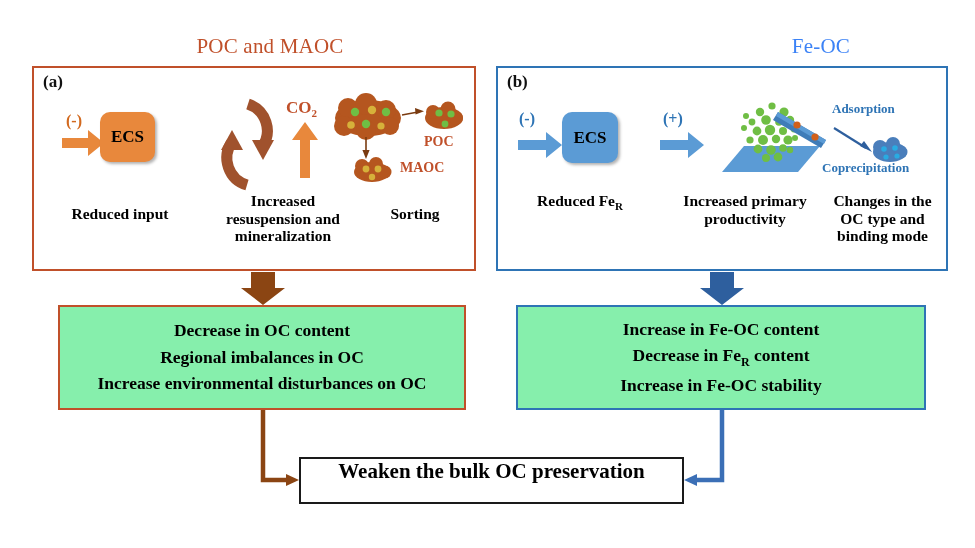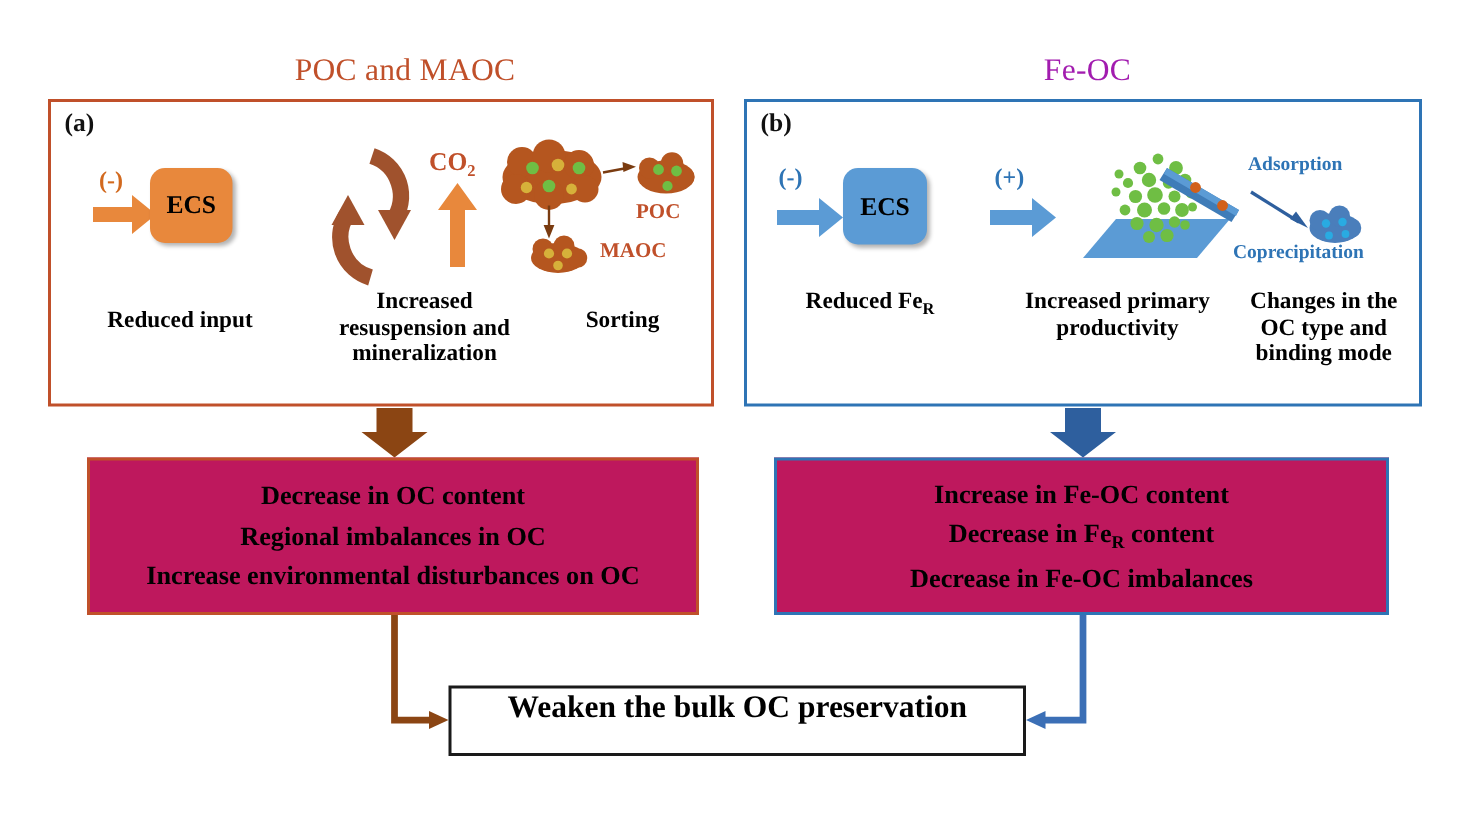--- a/index.html
+++ b/index.html
@@ -18,21 +18,21 @@
   
   .panel-title {
     position: absolute;
     font-weight: normal;
     font-size: 21px;
     letter-spacing: .2px;
     white-space: nowrap;
     text-align: center;
   }
   #title-left  { left: 130px; top: 34px; width: 280px; color: #C0502A; }
-  #title-right { left: 600px; top: 34px; width: 250px; color: #a21caf; }
+  #title-right { left: 600px; top: 34px; width: 250px; color: #3b82f6; text-align: right; }
 
   
   .panel {
     position: absolute;
     background: #fff;
     box-sizing: border-box;
   }
   #panel-a { left: 32px;  top: 66px; width: 444px; height: 205px; border: 2.5px solid #C0502A; }
   #panel-b { left: 496px; top: 66px; width: 452px; height: 205px; border: 2.5px solid #2E74B5; }
 
@@ -40,21 +40,21 @@
     position: absolute;
     left: 9px; top: 4px;
     font-weight: bold;
     font-size: 17px;
     color: #111;
   }
 
   
   .result-box {
     position: absolute;
-    background: #be185d;
+    background: #86efac;
     box-sizing: border-box;
     display: flex;
     flex-direction: column;
     justify-content: center;
     align-items: center;
   }
   #result-left  { left: 58px;  top: 305px; width: 408px; height: 105px; border: 2.5px solid #C0502A; }
   #result-right { left: 516px; top: 305px; width: 410px; height: 105px; border: 2.5px solid #2E74B5; }
   .result-line {
     font-weight: bold;
@@ -336,20 +336,20 @@
 
   <div class="result-box" id="result-left">
     <div class="result-line">Decrease in OC content</div>
     <div class="result-line">Regional imbalances in OC</div>
     <div class="result-line">Increase environmental disturbances on OC</div>
   </div>
 
   <div class="result-box" id="result-right">
     <div class="result-line"><span>Increase in Fe-OC content</span></div>
     <div class="result-line"><span>Decrease in Fe</span><sub>R</sub><span> content</span></div>
-    <div class="result-line"><span>Decrease in Fe-OC imbalances</span></div>
+    <div class="result-line"><span>Increase in Fe-OC stability</span></div>
   </div>
 
   <div id="conclusion-box">
     <div id="conclusion-text">Weaken the bulk OC preservation</div>
   </div>
 
 </div>
 
 </body></html>

